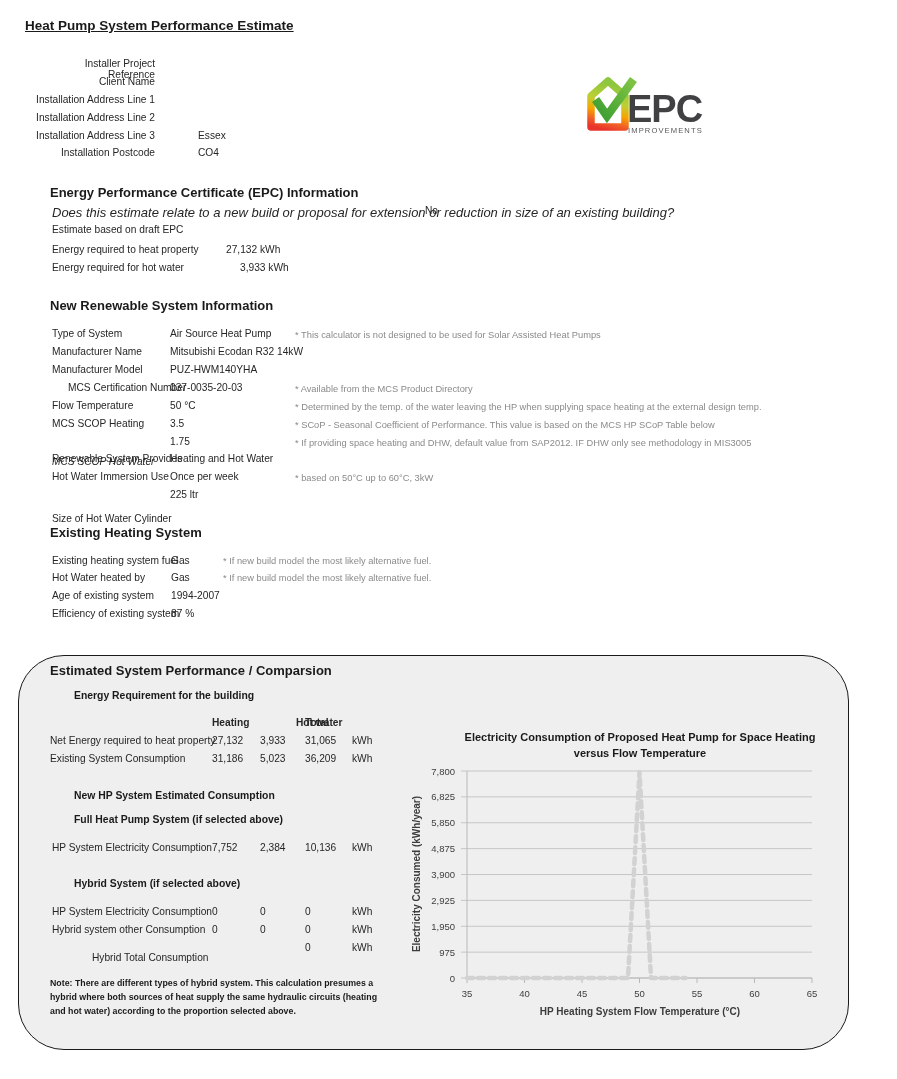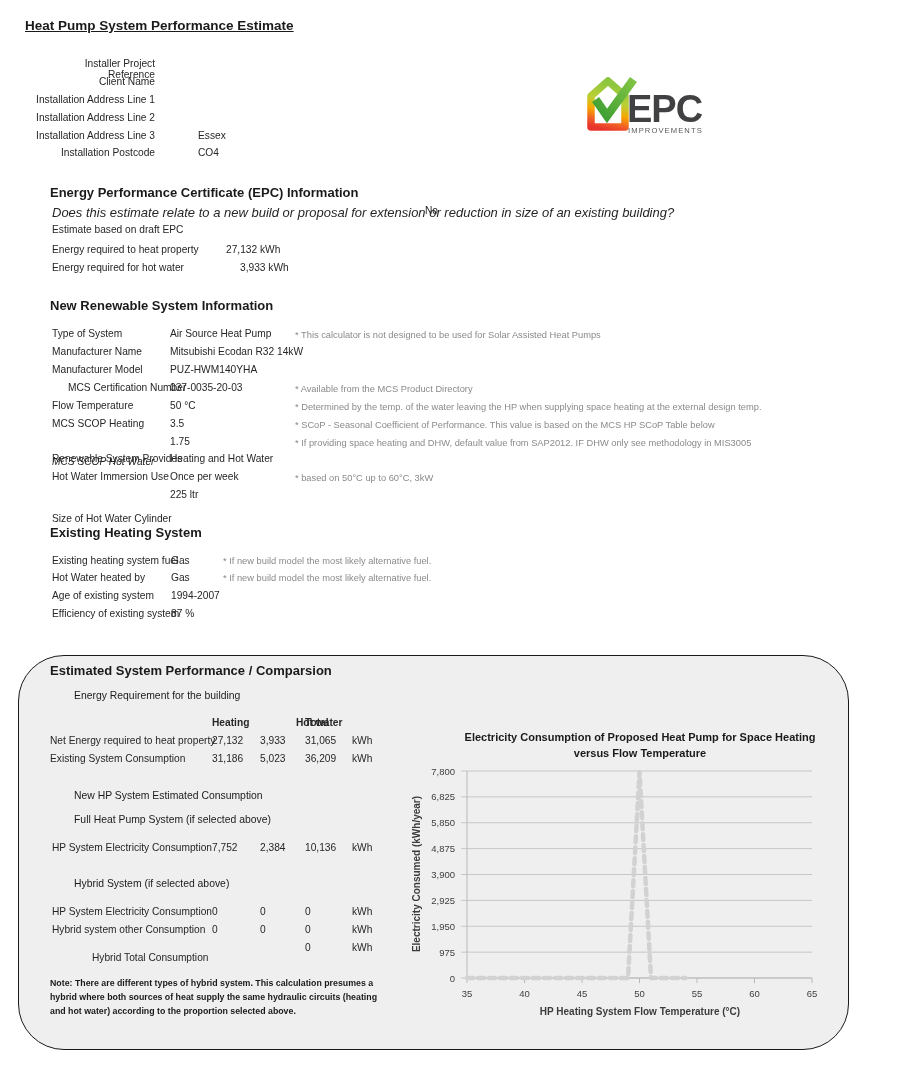--- a/index.html
+++ b/index.html
@@ -10,21 +10,21 @@
   .sec-head{font-size:13px;font-weight:bold;color:#1a1a1a;}
   .flabel{font-size:10.2px;color:#262626;text-align:right;}
   .fval{font-size:10.2px;color:#262626;}
   .body-txt{font-size:10.2px;color:#262626;}
   .q-italic{font-size:13px;font-style:italic;color:#262626;}
   .note{font-size:9.3px;color:#8a8a8a;white-space:nowrap;}
   .bold{font-weight:bold;}
   .box{position:absolute;left:18px;top:655px;width:829px;height:393px;background:#efefef;
        border:1.4px solid #1a1a1a;border-radius:46px;}
   .box-head{font-size:13px;font-weight:bold;color:#1a1a1a;}
-  .sub-head{font-size:10.4px;font-weight:normal;color:#1a1a1a;padding-left:24px;}
+  .sub-head{font-size:10.4px;font-weight:bold;color:#1a1a1a;padding-left:24px;}
   .cell{font-size:10.2px;color:#262626;position:absolute;}
   .note-block{font-size:8.8px;font-weight:bold;color:#1a1a1a;line-height:14px;width:338px;}
   .tick{font-size:9.5px;fill:#404040;font-family:"Liberation Sans",sans-serif;}
   .chart-title{font-size:11px;font-weight:bold;fill:#1a1a1a;font-family:"Liberation Sans",sans-serif;}
   .axis-title{font-size:10px;font-weight:bold;fill:#3c3c3c;font-family:"Liberation Sans",sans-serif;}
 </style>
 </head>
 <body>
 
 <div id="page">

